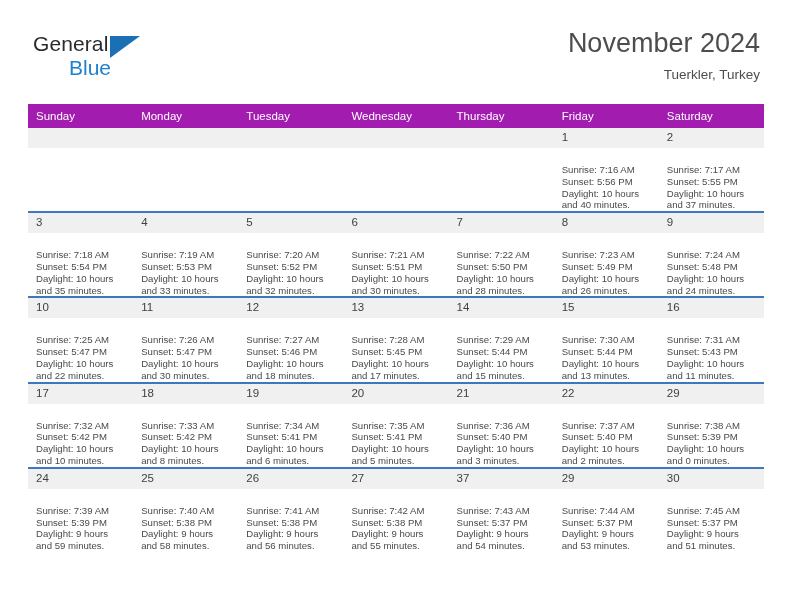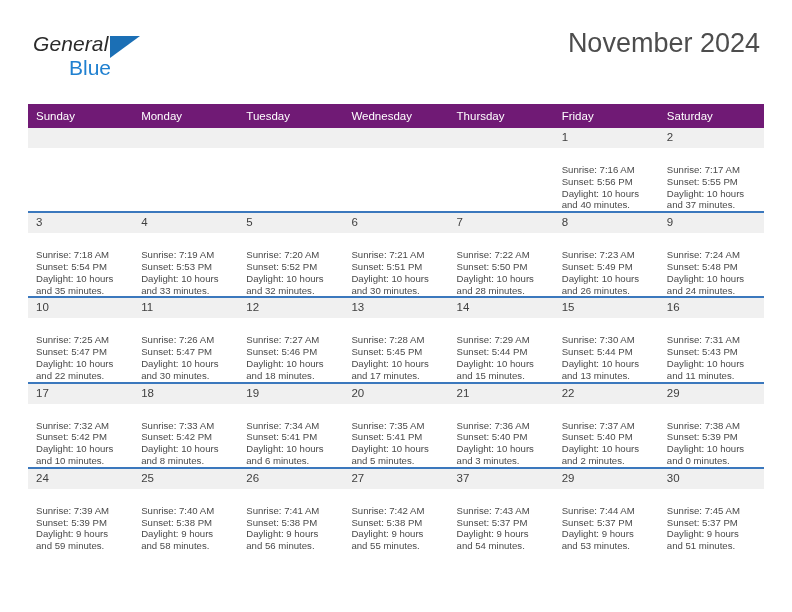--- a/index.html
+++ b/index.html
@@ -37,21 +37,20 @@
     height: 58px;
   }
   .brand-general {
     position: absolute;
     left: 0;
     top: 0;
     font-size: 21px;
     letter-spacing: 0.1px;
     color: #2b2b2b;
     font-family: "Liberation Sans", sans-serif;
-    font-style: italic;
   }
   .brand-blue {
     position: absolute;
     left: 36px;
     top: 24px;
     font-size: 21px;
     color: #2080d0;
     font-family: "Liberation Sans", sans-serif;
   }
   .brand-triangle {
@@ -89,21 +88,21 @@
   
   .calendar {
     position: absolute;
     left: 28px;
     top: 104px;
     width: 736px;
     border-collapse: collapse;
     table-layout: fixed;
   }
   .calendar th {
-    background: #701a75;
+    background: #a21caf;
     color: #ffffff;
     font-size: 11.5px;
     font-weight: normal;
     text-align: left;
     padding: 5px 0 5px 8px;
     height: 14px;
     border: none;
   }
   .calendar td {
     width: 105.14px;
@@ -149,20 +148,21 @@
   <div class="masthead">
 
     <div class="brand">
       <span class="brand-general">General</span>
       <span class="brand-triangle"></span>
       <span class="brand-blue">Blue</span>
     </div>
 
     <div class="title-block">
       <div class="cal-title">November 2024</div>
+      <div class="cal-subtitle">Tuerkler, Turkey</div>
     </div>
 
   </div>
 
   <table class="calendar">
     <thead>
       <tr>
         <th>Sunday</th>
         <th>Monday</th>
         <th>Tuesday</th>

